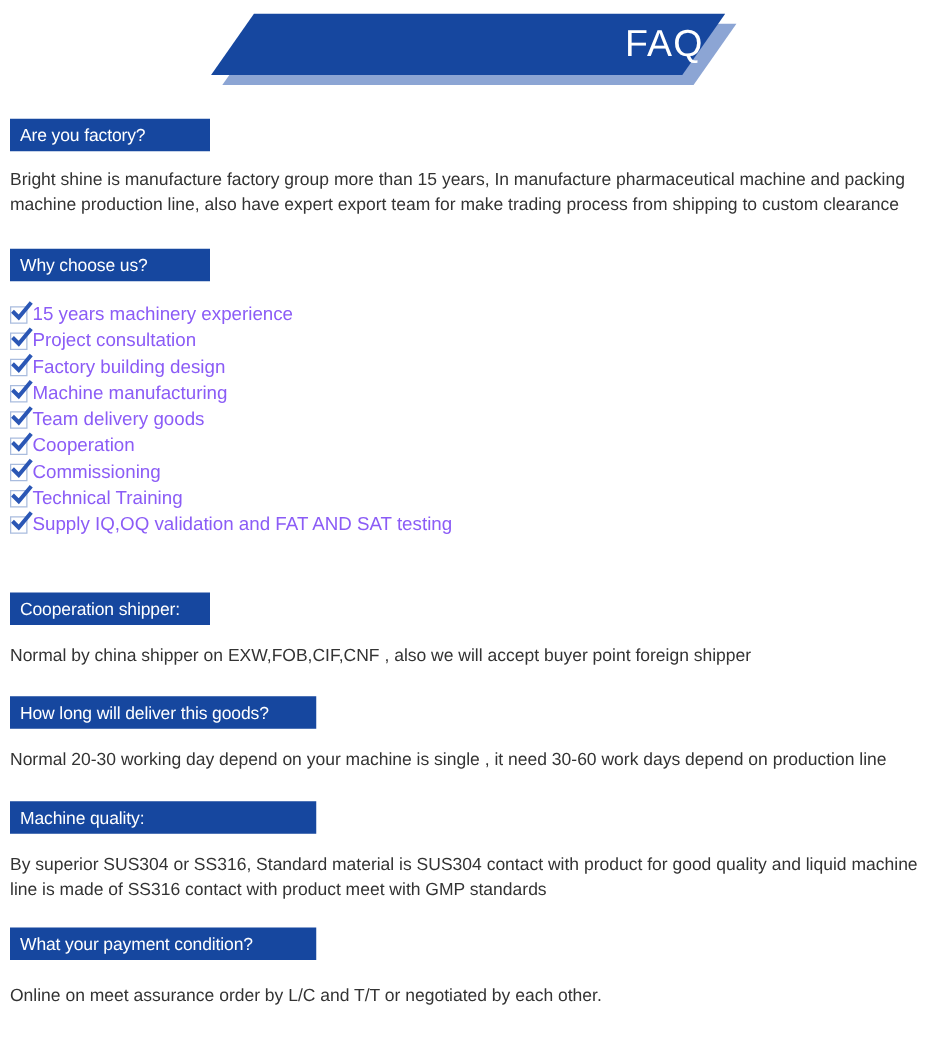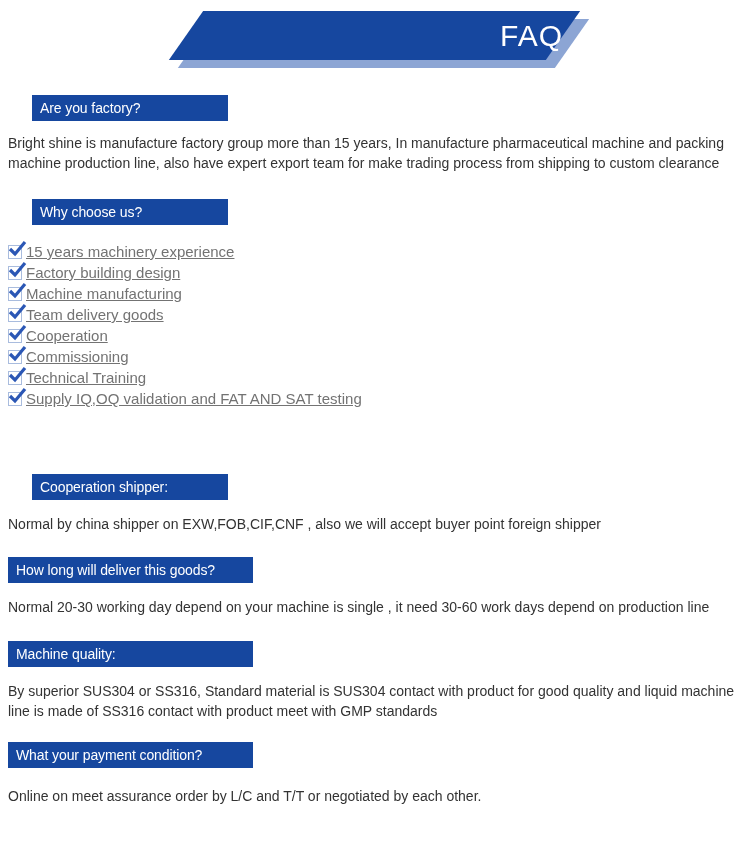--- a/index.html
+++ b/index.html
@@ -19,30 +19,30 @@
     background:var(--banner-shadow-blue);transform:skewX(-35deg);}
   .banner-face{position:absolute;top:0;left:0;width:377px;height:49px;
     background:var(--primary-blue);transform:skewX(-35deg);}
   .banner-title{position:absolute;top:0;left:0;width:100%;height:49px;line-height:49px;
     text-align:right;color:#ffffff;font-size:30px;letter-spacing:1px;}
 
   
   .sec-head{position:absolute;left:8px;height:26px;line-height:26px;box-sizing:border-box;
     background:var(--primary-blue);color:#ffffff;font-size:14px;padding-left:8px;
     white-space:nowrap;letter-spacing:-0.1px;}
-  .w184{width:196px;margin-left:24px;}
+  .w184{width:160px;}
   .w220{width:245px;}
 
   
   .para{position:absolute;left:8px;width:730px;margin:0;font-size:14px;line-height:20px;
     color:var(--body-text);}
 
   
   .checklist{position:absolute;left:8px;margin:0;padding:0;list-style:none;}
-  .check-item{height:21px;display:flex;align-items:center;font-size:15px;color:#737373;text-decoration:underline;}
+  .check-item{height:21px;display:flex;align-items:center;font-size:15px;color:#8b5cf6;}
   .checkbox{position:relative;width:12px;height:12px;box-sizing:content-box;
     border:1px solid var(--checkbox-border);background:#ffffff;margin-right:4px;flex:none;}
   .checkbox svg{position:absolute;left:0;top:-6px;overflow:visible;display:block;}
 </style>
 </head>
 <body>
 
 <div class="page">
 
   <div class="banner">
@@ -57,20 +57,28 @@
   <div class="sec-head w184" style="top:199px">Why choose us?</div>
 
   <ul class="checklist" style="top:241px">
     <li class="check-item">
       <span class="checkbox">
           <svg width="17" height="17" viewBox="0 0 17 17">
             <polyline points="1,9 6,14 16,2" fill="none" stroke="#2B57B5" stroke-width="3.2"></polyline>
           </svg>
         </span>
       <span class="check-label">15 years machinery experience</span>
+    </li>
+    <li class="check-item">
+      <span class="checkbox">
+          <svg width="17" height="17" viewBox="0 0 17 17">
+            <polyline points="1,9 6,14 16,2" fill="none" stroke="#2B57B5" stroke-width="3.2"></polyline>
+          </svg>
+        </span>
+      <span class="check-label">Project consultation</span>
     </li>
     <li class="check-item">
       <span class="checkbox">
           <svg width="17" height="17" viewBox="0 0 17 17">
             <polyline points="1,9 6,14 16,2" fill="none" stroke="#2B57B5" stroke-width="3.2"></polyline>
           </svg>
         </span>
       <span class="check-label">Factory building design</span>
     </li>
     <li class="check-item">

